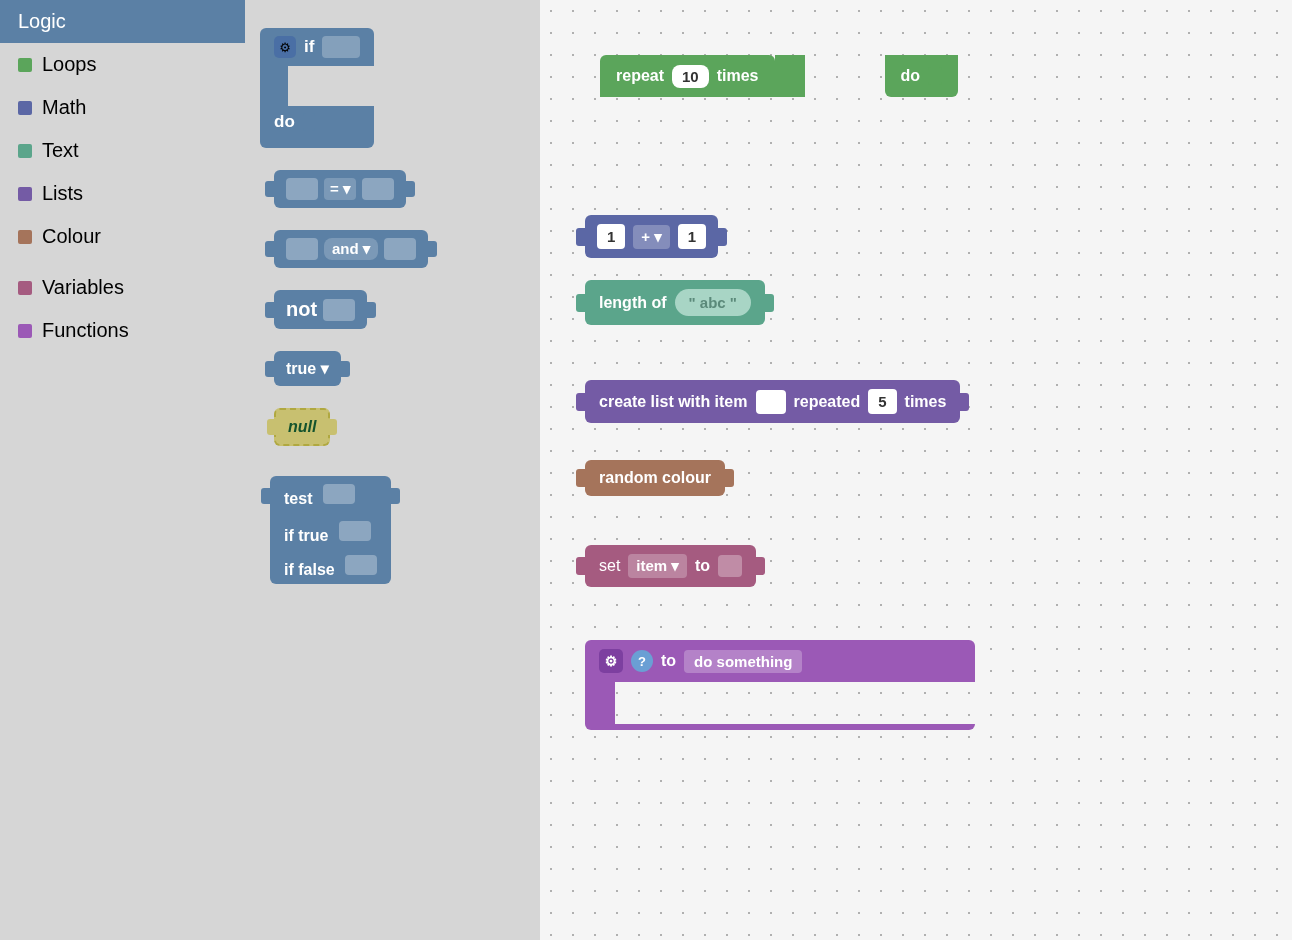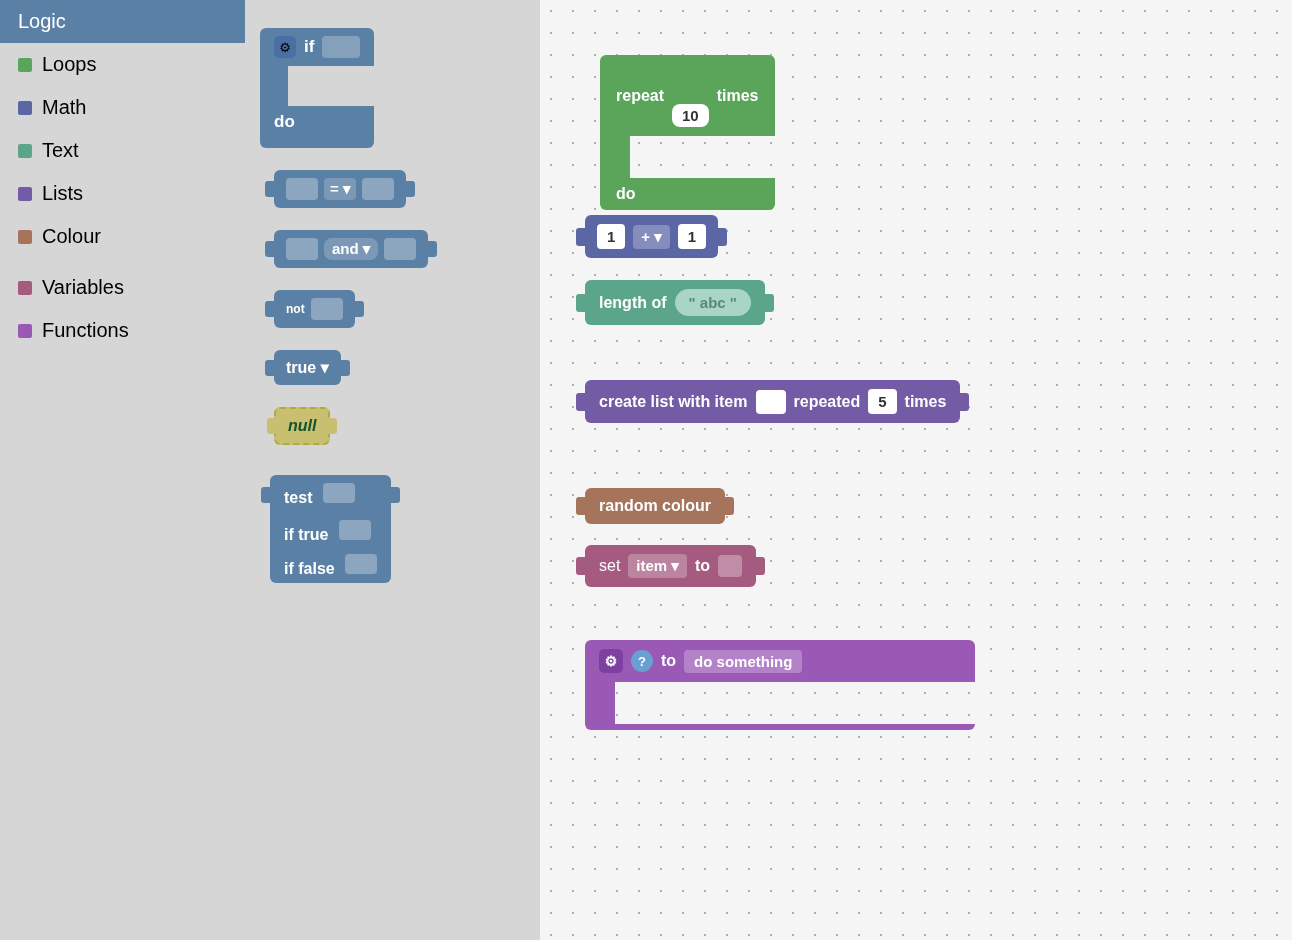--- a/index.html
+++ b/index.html
@@ -147,21 +147,21 @@
       <span style="display:inline-block;width:32px;height:22px;background:rgba(255,255,255,0.3);border-radius:4px;"></span>
       <span style="color:white;font-weight:bold;font-size:15px;background:rgba(255,255,255,0.2);border-radius:8px;padding:2px 8px;">and ▾</span>
       <span style="display:inline-block;width:32px;height:22px;background:rgba(255,255,255,0.3);border-radius:4px;"></span>
       <span style="position:absolute;right:-9px;top:50%;transform:translateY(-50%);width:10px;height:16px;background:#5b80a5;border-radius:0 3px 3px 0;"></span>
     </div>
   </div>
 
   <div style="margin-left:14px;">
     <div style="display:inline-flex;align-items:center;background:#5b80a5;border-radius:6px;padding:8px 12px;gap:6px;cursor:grab;position:relative;">
       <span style="position:absolute;left:-9px;top:50%;transform:translateY(-50%);width:10px;height:16px;background:#5b80a5;border-radius:3px 0 0 3px;"></span>
-      <span style="color:white;font-weight:bold;font-size:12px;">not</span>
+      <span style="color:white;font-weight:bold;font-size:20px;">not</span>
       <span style="display:inline-block;width:32px;height:22px;background:rgba(255,255,255,0.3);border-radius:4px;"></span>
       <span style="position:absolute;right:-9px;top:50%;transform:translateY(-50%);width:10px;height:16px;background:#5b80a5;border-radius:0 3px 3px 0;"></span>
     </div>
   </div>
 
   <div style="margin-left:14px;">
     <div style="display:inline-flex;align-items:center;background:#5b80a5;border-radius:6px;padding:8px 12px;gap:6px;cursor:grab;position:relative;">
       <span style="position:absolute;left:-9px;top:50%;transform:translateY(-50%);width:10px;height:16px;background:#5b80a5;border-radius:3px 0 0 3px;"></span>
       <span style="color:white;font-weight:bold;font-size:16px;">true ▾</span>
       <span style="position:absolute;right:-9px;top:50%;transform:translateY(-50%);width:10px;height:16px;background:#5b80a5;border-radius:0 3px 3px 0;"></span>
@@ -193,24 +193,24 @@
         <span style="display:inline-block;width:32px;height:20px;background:rgba(255,255,255,0.3);border-radius:4px;margin-left:6px;"></span>
       </div>
     </div>
   </div>
 
 </div>
 
 <div class="canvas">
 
   <div class="canvas-block" style="top:55px; left:60px;">
-    <div style="display:inline-flex;flex-direction:column;cursor:grab;">
+    <div style="display:inline-flex;flex-direction:row;cursor:grab;">
       <div style="background:#5ba55b;border-radius:6px 6px 0 0;padding:9px 16px;display:flex;align-items:center;gap:8px;color:white;font-weight:bold;font-size:16px;">
         <span>repeat</span>
-        <span style="background:white;color:#333;border-radius:8px;padding:3px 10px;font-size:15px;font-weight:bold;margin-top:40px;">10</span>
+        <span style="background:white;color:#333;border-radius:8px;padding:3px 10px;font-size:15px;font-weight:bold;">10</span>
         <span>times</span>
       </div>
       <div style="display:flex;">
         <div style="background:#5ba55b;width:30px;min-height:42px;"></div>
         <div style="min-width:80px;min-height:42px;"></div>
       </div>
       <div style="background:#5ba55b;padding:7px 16px;border-radius:0 0 6px 6px;display:flex;align-items:center;gap:8px;color:white;font-weight:bold;font-size:16px;">
         <span>do</span>
         <span style="display:inline-block;width:14px;height:18px;background:#5ba55b;border-radius:3px;"></span>
       </div>
@@ -244,21 +244,21 @@
       <span style="color:white;font-weight:bold;font-size:16px;">create list with item</span>
       <span style="display:inline-block;width:30px;height:24px;background:white;border-radius:4px;"></span>
       <span style="color:white;font-weight:bold;font-size:16px;">repeated</span>
       <span style="background:white;color:#333;border-radius:4px;padding:4px 10px;font-size:15px;font-weight:bold;">5</span>
       <span style="color:white;font-weight:bold;font-size:16px;">times</span>
       <span style="position:absolute;right:-9px;top:50%;transform:translateY(-50%);width:10px;height:18px;background:#745ba5;border-radius:0 3px 3px 0;"></span>
     </div>
   </div>
 
   <div class="canvas-block" style="top:460px; left:45px;">
-    <div style="display:inline-flex;background:#a5745b;border-radius:6px;padding:9px 14px;gap:8px;cursor:grab;position:relative;margin-top:28px;">
+    <div style="display:inline-flex;background:#a5745b;border-radius:6px;padding:9px 14px;gap:8px;cursor:grab;position:relative;">
       <span style="position:absolute;left:-9px;top:50%;transform:translateY(-50%);width:10px;height:18px;background:#a5745b;border-radius:3px 0 0 3px;"></span>
       <span style="color:white;font-weight:bold;font-size:16px;">random colour</span>
       <span style="position:absolute;right:-9px;top:50%;transform:translateY(-50%);width:10px;height:18px;background:#a5745b;border-radius:0 3px 3px 0;"></span>
     </div>
   </div>
 
   <div class="canvas-block" style="top:545px; left:45px;">
     <div style="display:inline-flex;align-items:center;background:#a55b80;border-radius:6px;padding:9px 14px;gap:8px;cursor:grab;position:relative;">
       <span style="position:absolute;left:-9px;top:50%;transform:translateY(-50%);width:10px;height:18px;background:#a55b80;border-radius:3px 0 0 3px;"></span>
       <span style="color:white;font-weight:normal;font-size:16px;">set</span>

